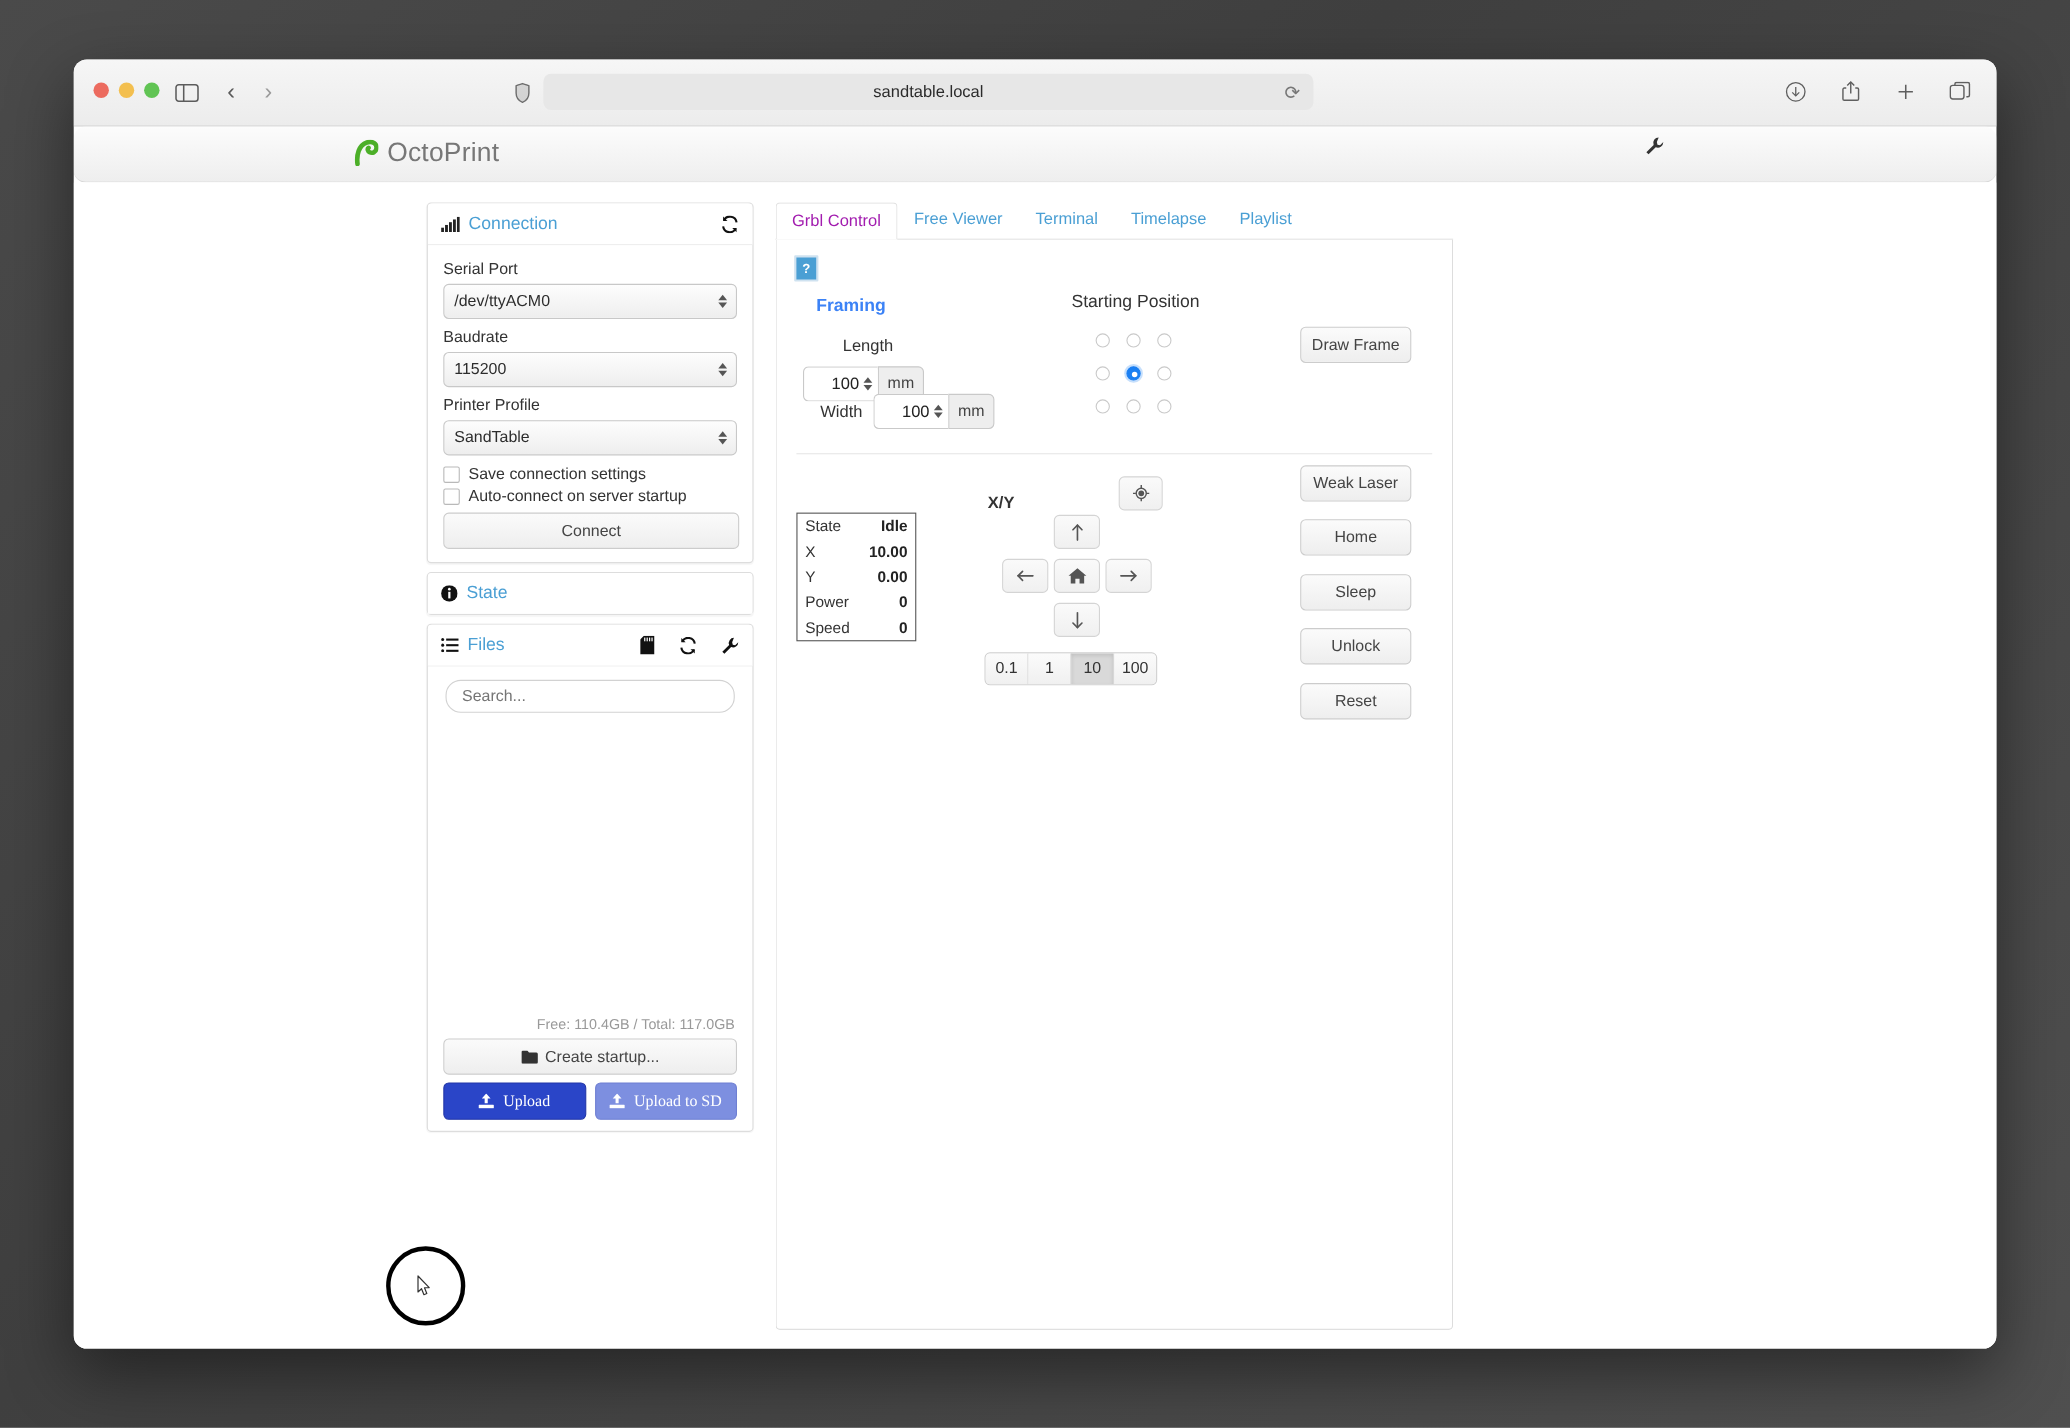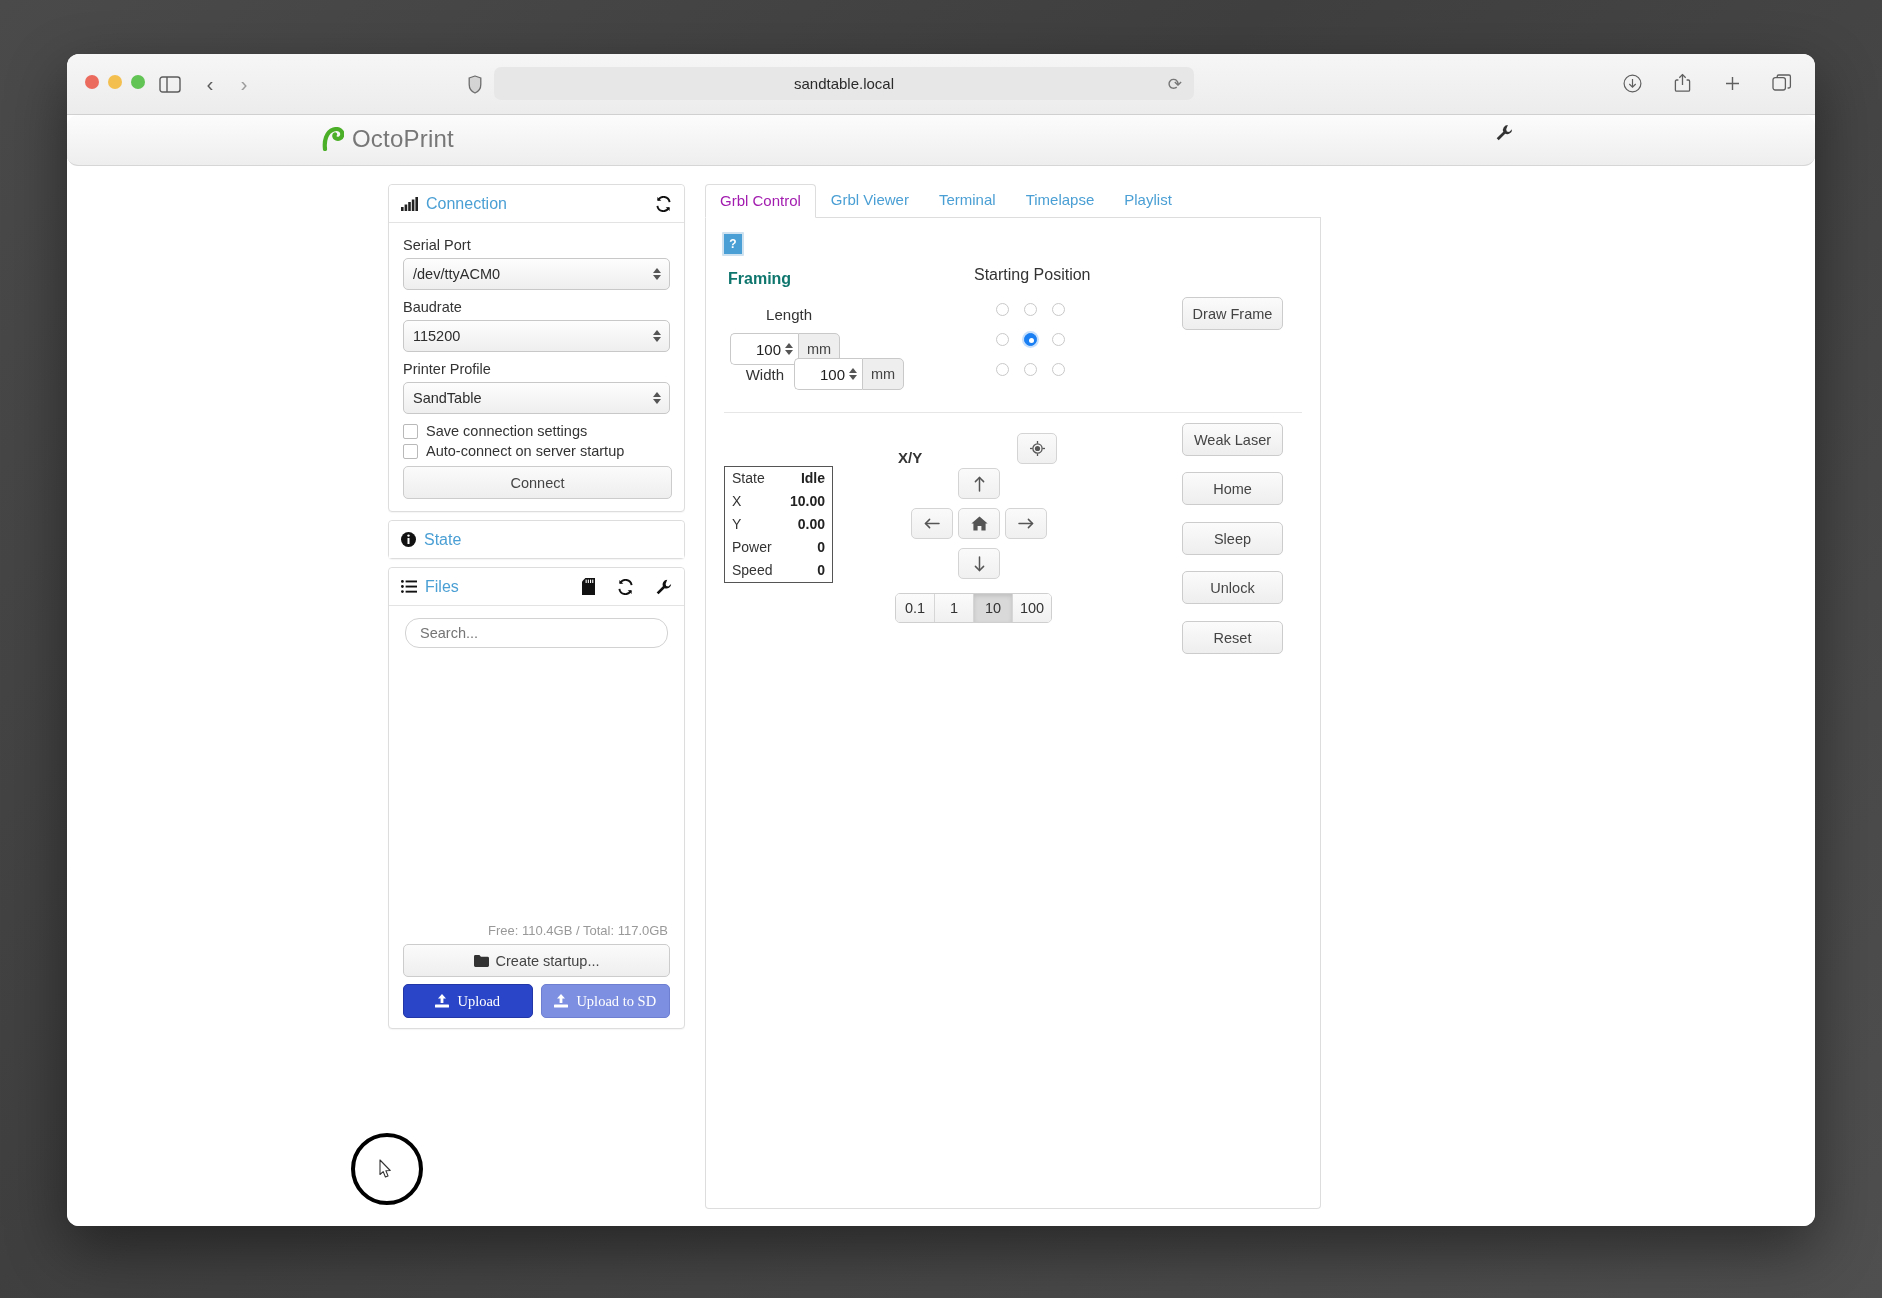--- a/index.html
+++ b/index.html
@@ -288,22 +288,22 @@
     border: 2px solid #cfe2f0;
     background: #4a9fd4;
     color: #fff;
     font-size: 12px;
     display: flex; align-items:center; justify-content:center;
     font-weight: bold;
     border-radius: 1px;
   }
 
   .framing-title {
-    position: absolute; left: 22px; top: 52px;
-    font-size: 16px; font-weight: bold; color: #0f766e;
+    position: absolute; left: 36px; top: 52px;
+    font-size: 16px; font-weight: bold; color: #3b82f6;
   }
   .frame-row {
     position: absolute;
     display: flex; align-items: center; gap: 10px;
   }
   .frame-row.r1 { left: 24px; top: 88px; flex-direction: column; }
   .frame-row.r2 { left: 24px; top: 140px; }
   .frame-label { width: 54px; text-align: right; font-size: 15px; color: #333; }
   .numgroup { display: flex; }
   .numinput {
@@ -709,21 +709,21 @@
               </div>
             </div>
           </div>
         </div>
       </div>
     </div>
 
     <div class="main-col">
       <div class="tabs">
         <div class="tab active">Grbl Control</div>
-        <div class="tab">Grbl Viewer</div>
+        <div class="tab">Free Viewer</div>
         <div class="tab">Terminal</div>
         <div class="tab">Timelapse</div>
         <div class="tab">Playlist</div>
       </div>
 
       <div class="tab-content">
 
         <div class="help-btn">?</div>
 
         <div class="framing-title">Framing</div>

